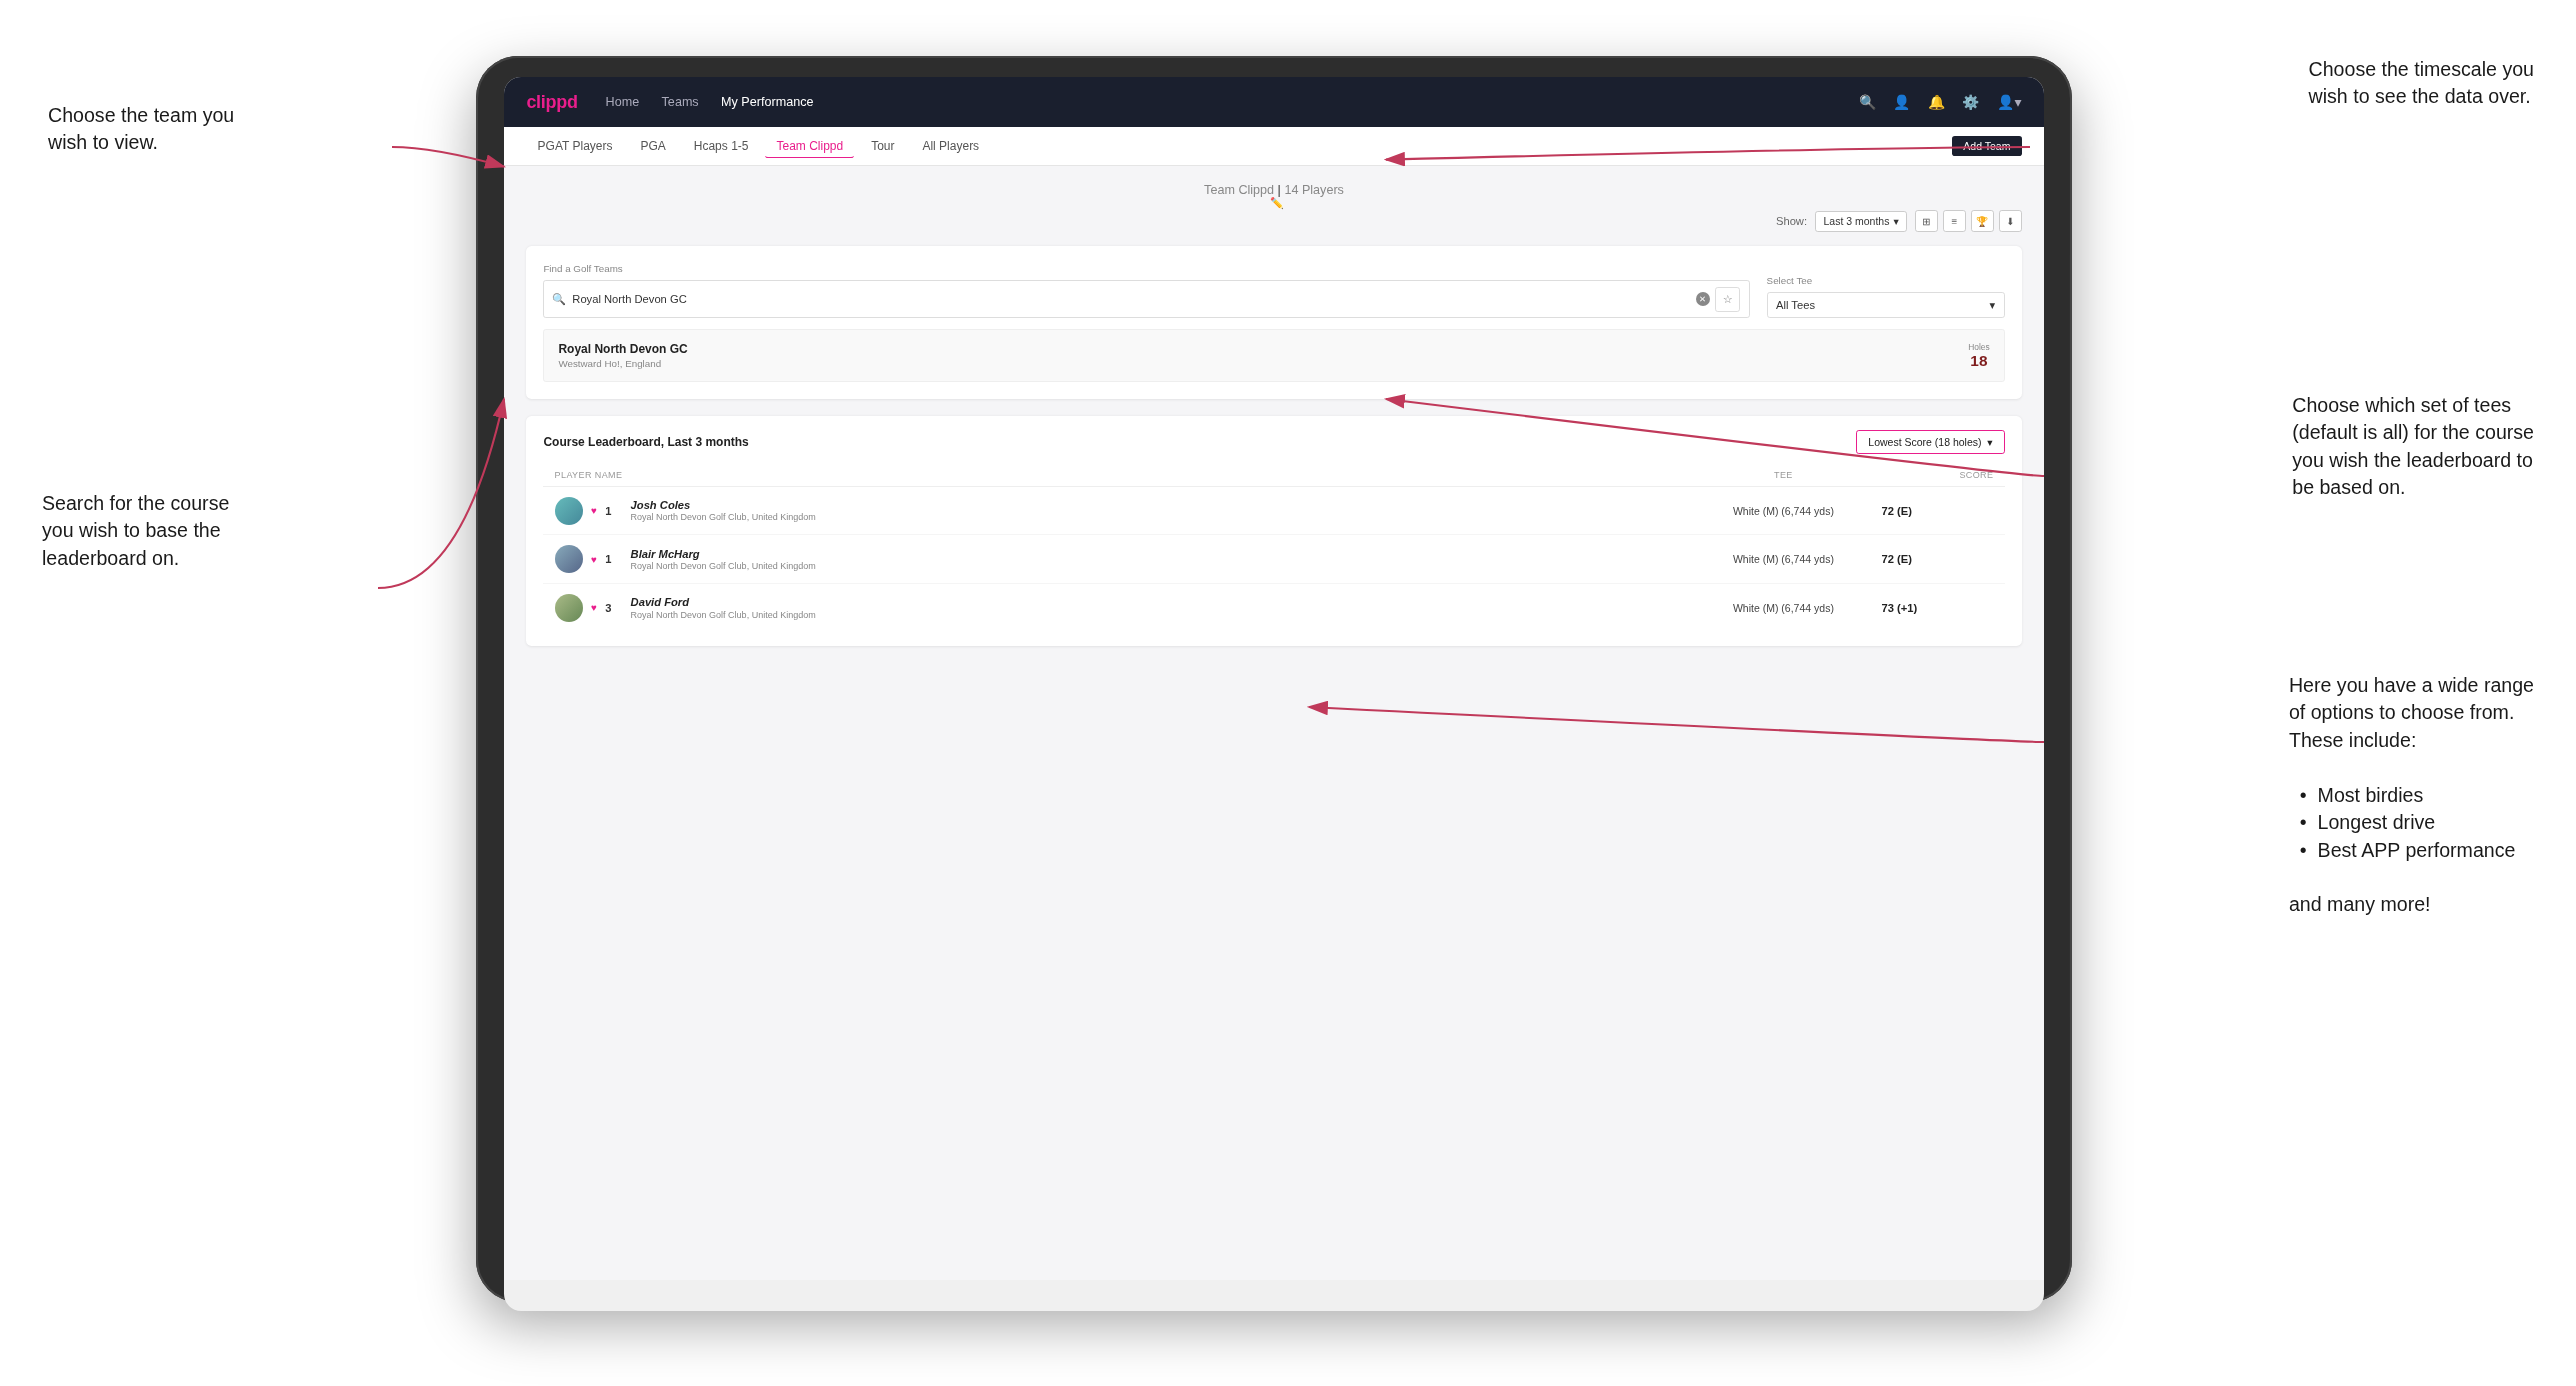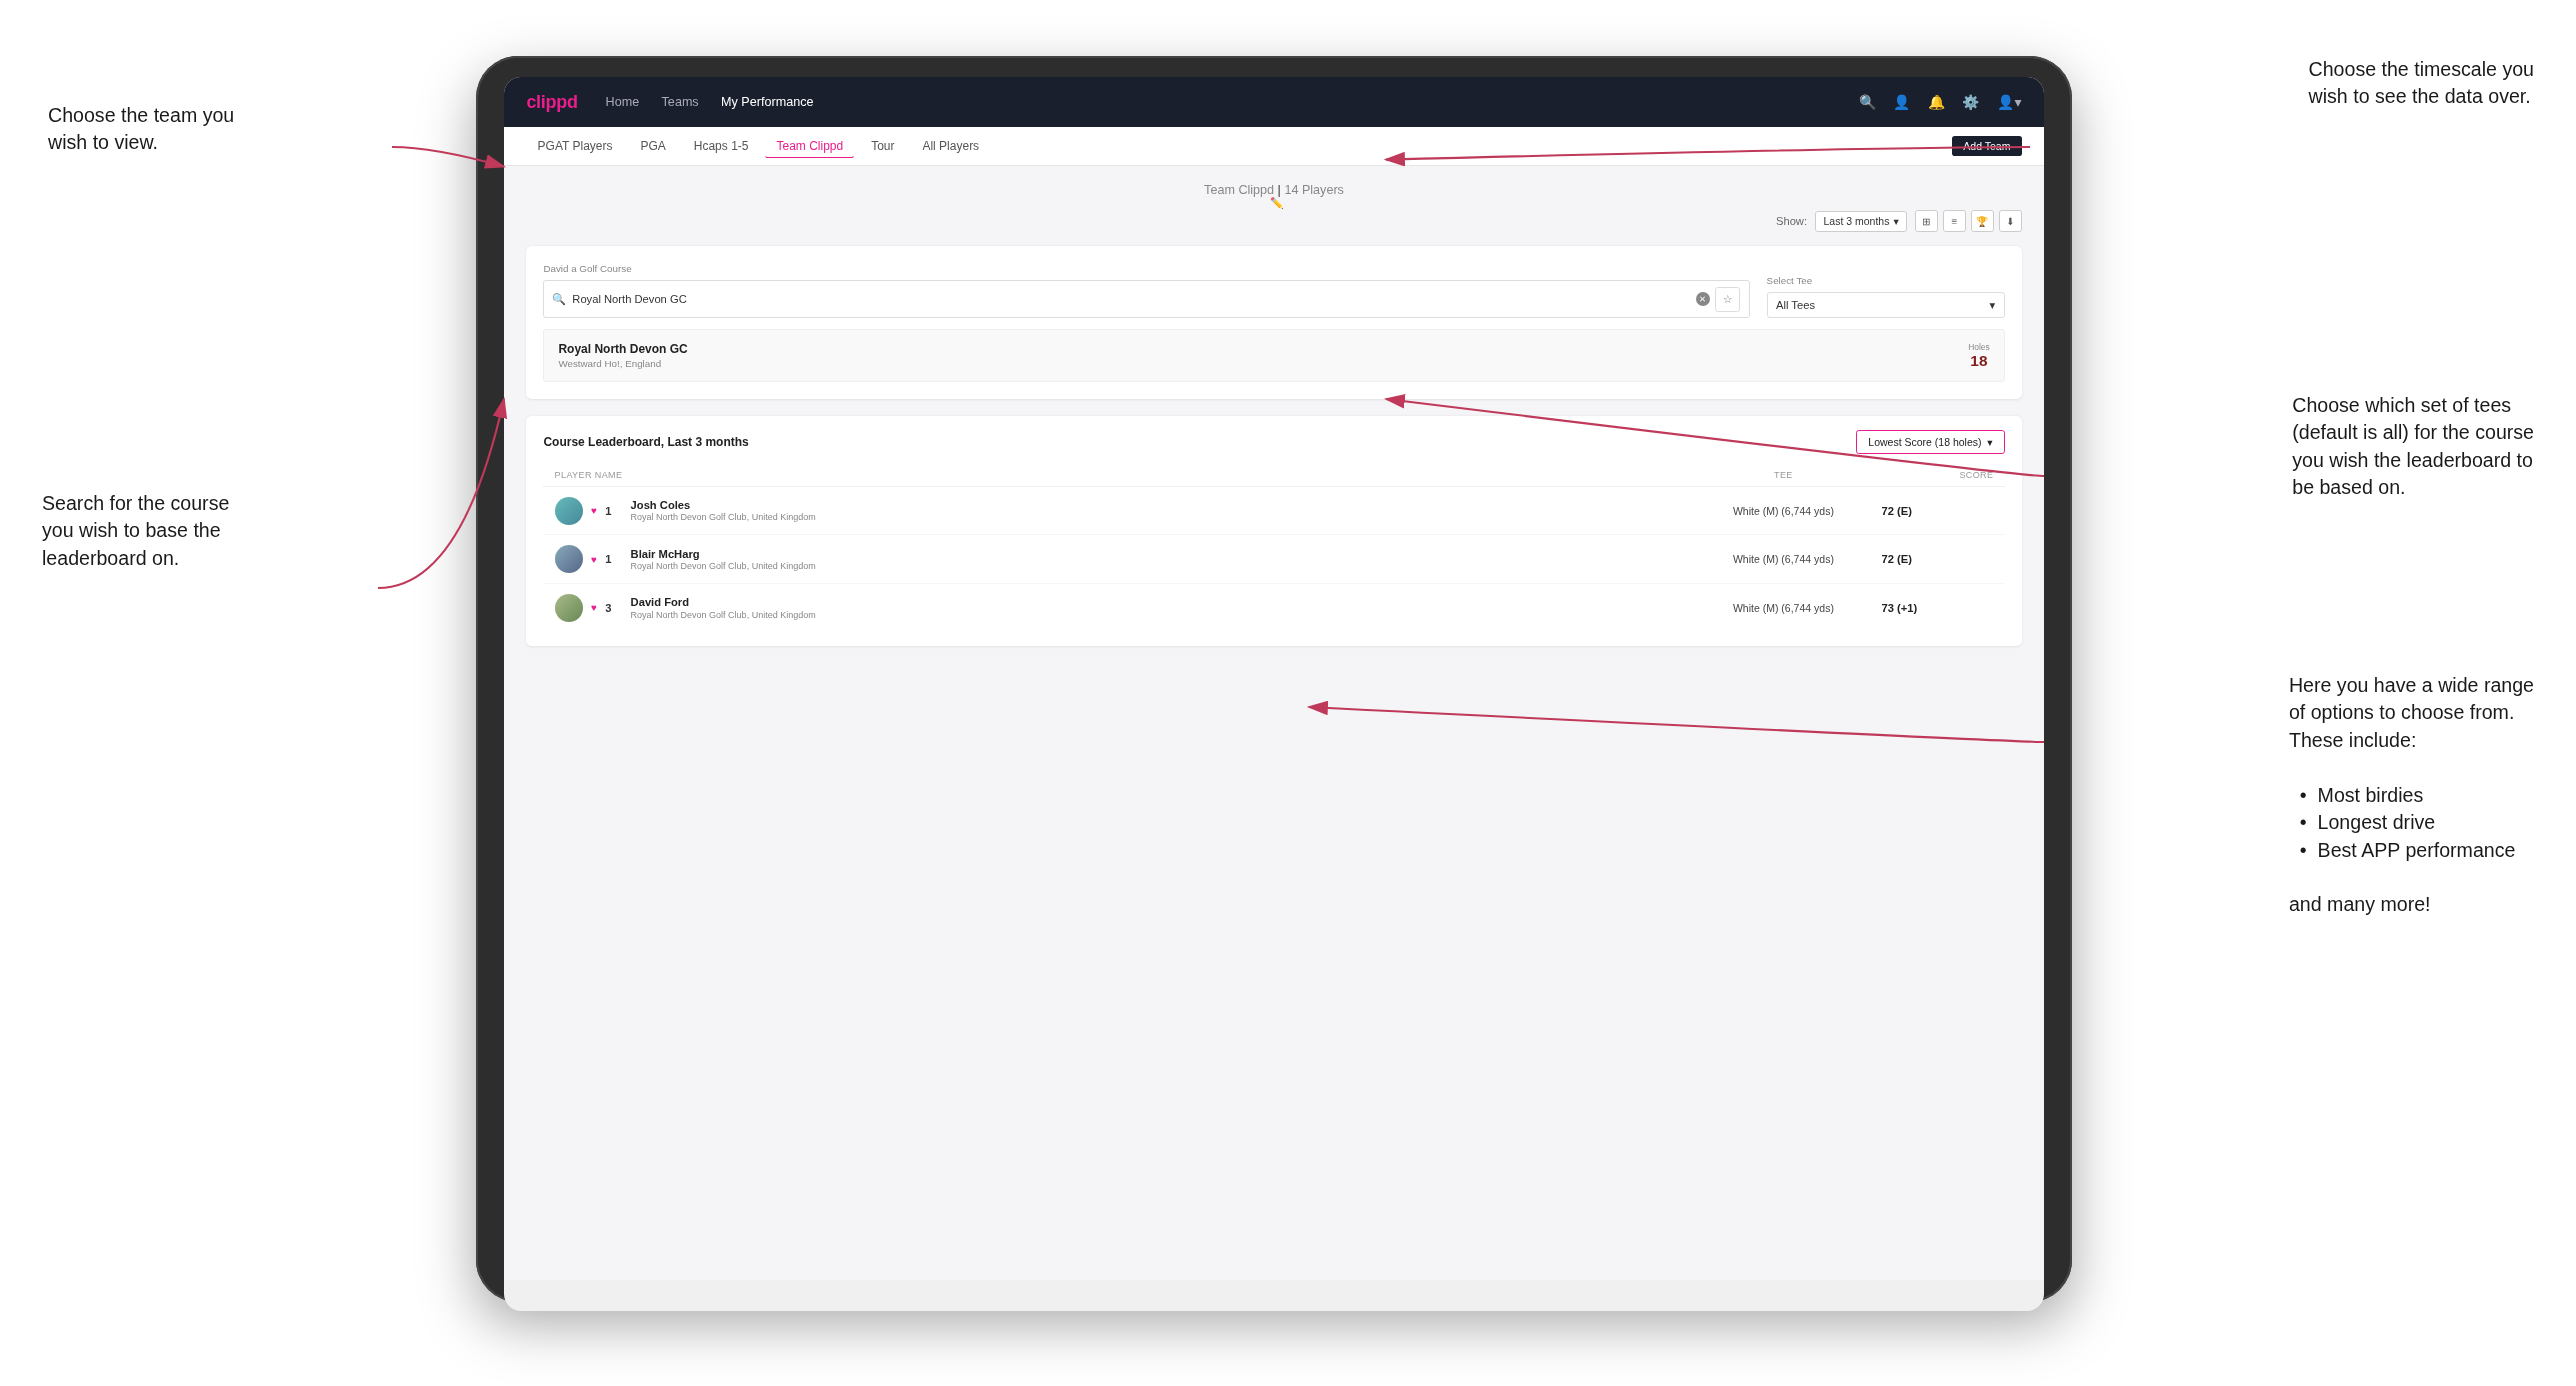--- a/index.html
+++ b/index.html
@@ -424,20 +424,21 @@
 
     .heart-icon {
       color: #e91e8c;
       font-size: 9.8px;
     }
 
     .player-name {
       font-size: 11.2px;
       font-weight: 600;
       color: #222;
+      font-style: italic;
     }
 
     .player-club {
       font-size: 9px;
       color: #888;
       margin-top: 1.4px;
     }
 
     .tee-col {
       width: 196px;
@@ -518,21 +519,21 @@
             <div class="view-icon-btn">≡</div>
             <div class="view-icon-btn">🏆</div>
             <div class="view-icon-btn">⬇</div>
           </div>
         </div>
       </div>
 
       <div class="search-card">
         <div class="search-row">
           <div class="search-group">
-            <div class="search-label">David a Golf Course</div>
+            <div class="search-label">Find a Golf Teams</div>
             <div class="search-input-wrap">
               <span class="search-icon-inner">🔍</span>
               <input type="text" value="Royal North Devon GC" style="">
               <div class="clear-btn">✕</div>
               <div class="star-btn">☆</div>
             </div>
           </div>
           <div class="tee-group">
             <div class="search-label">Select Tee</div>
             <div class="tee-select">

